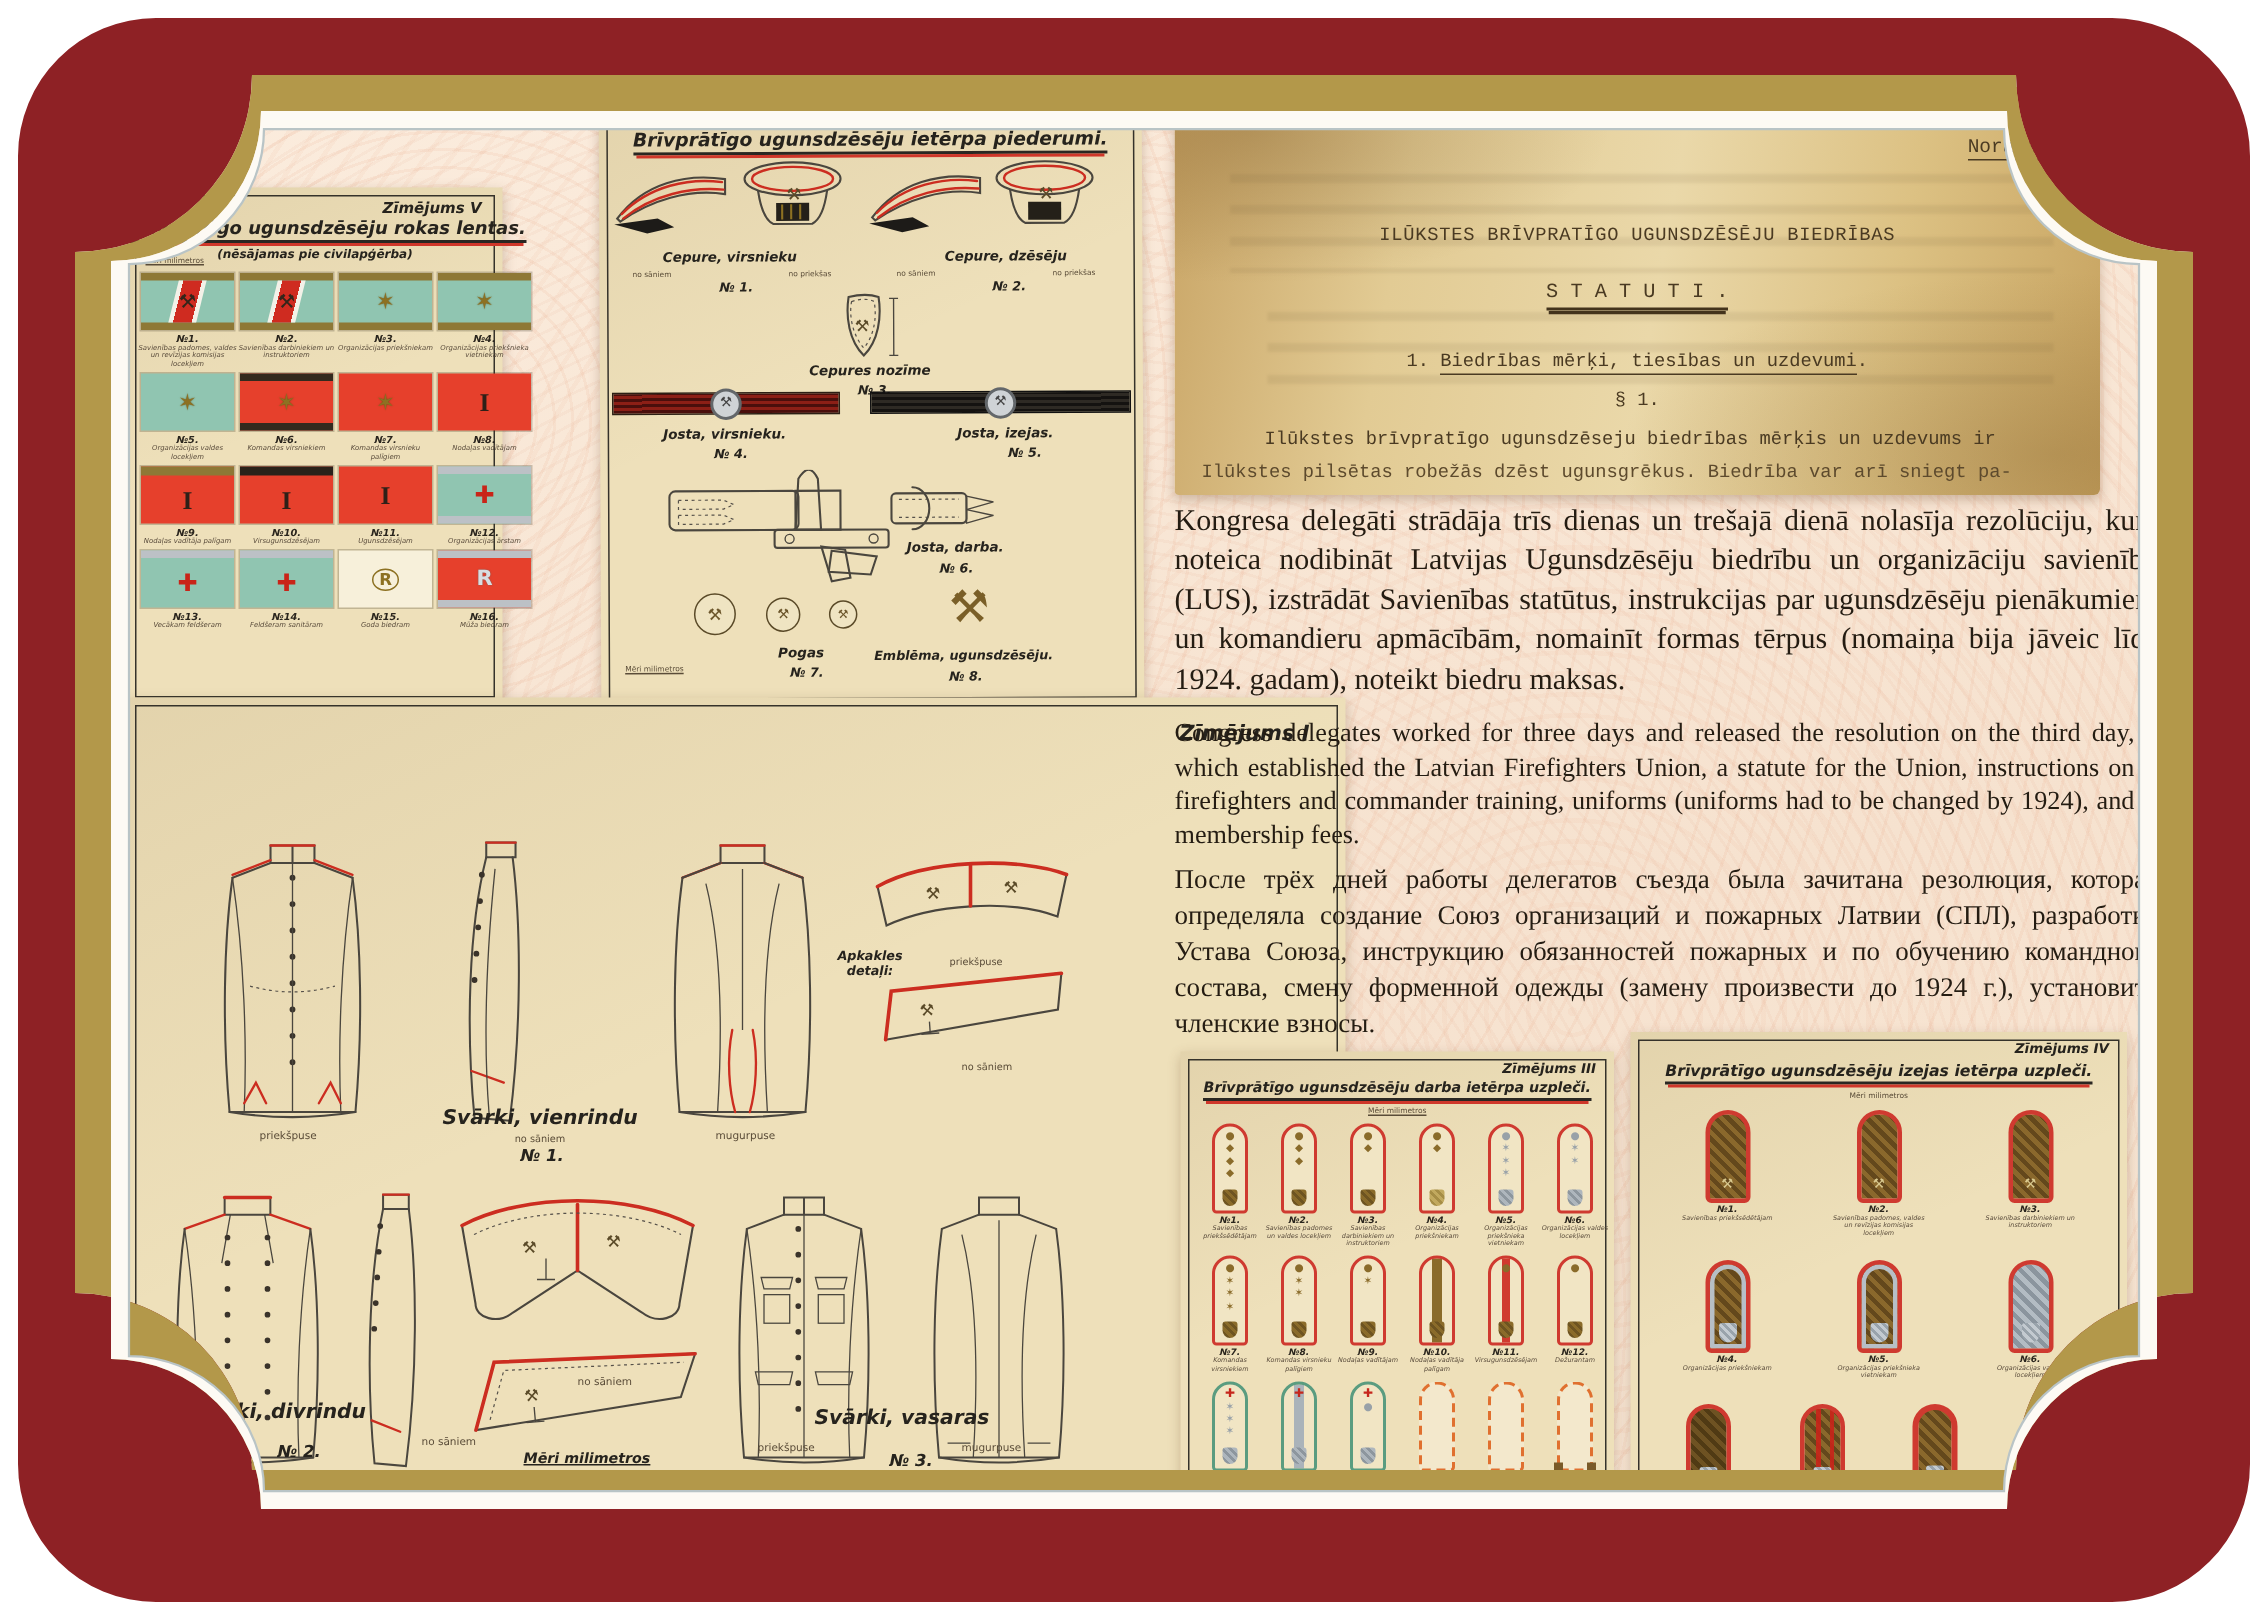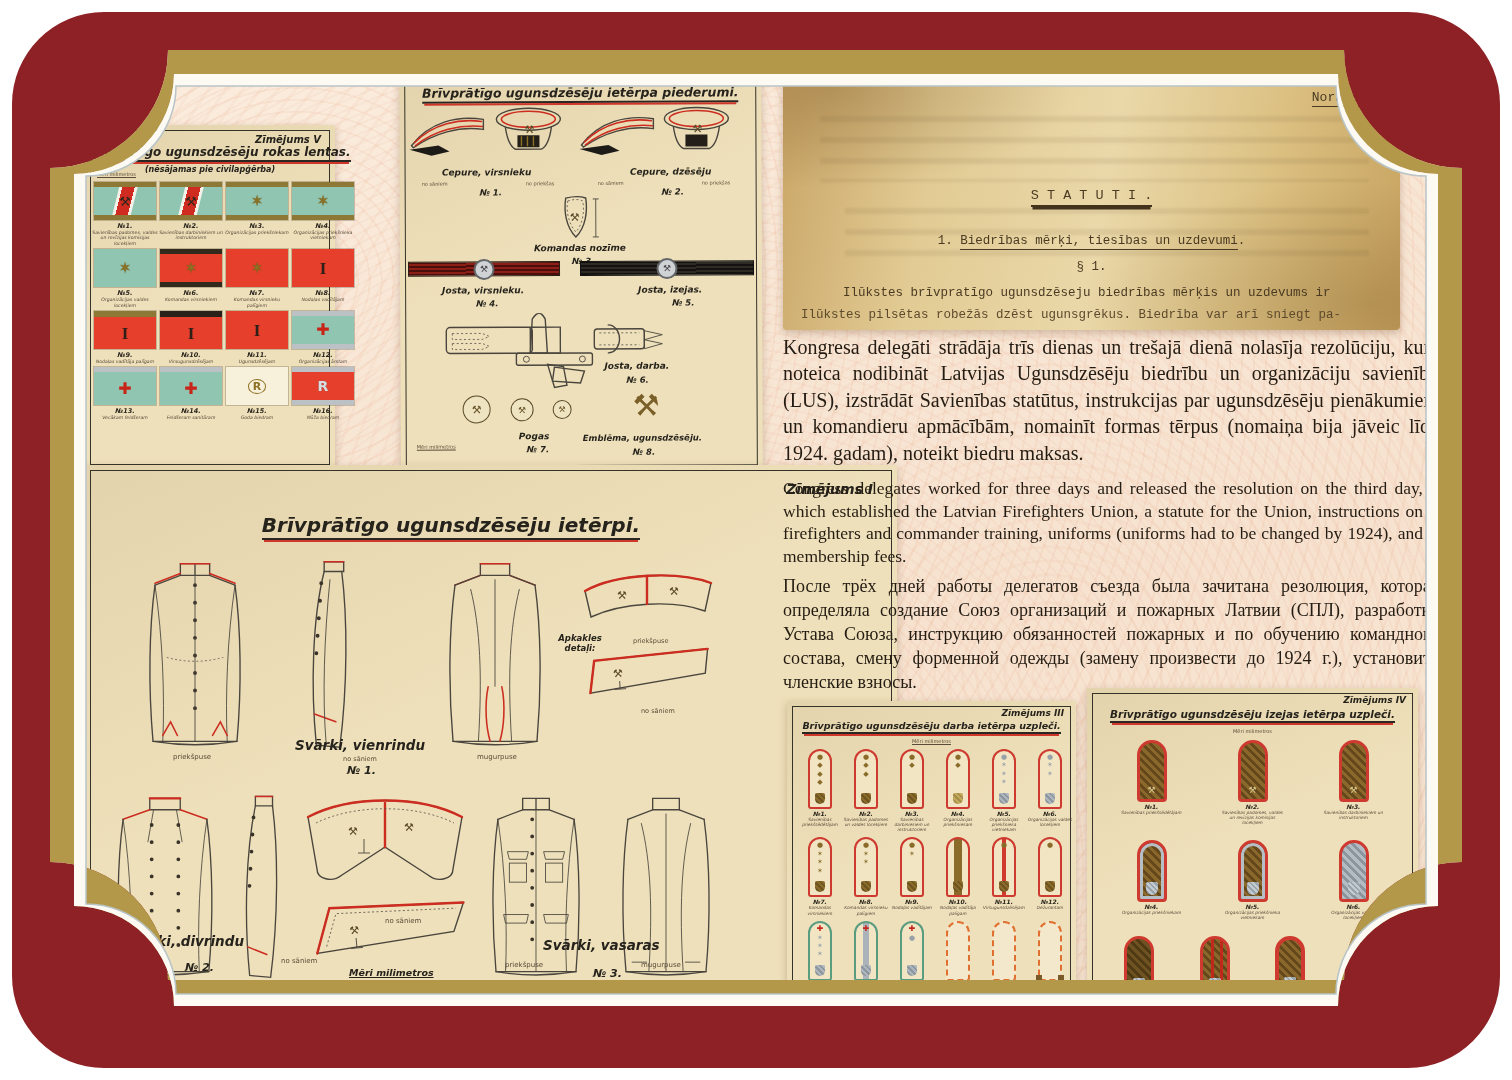--- a/index.html
+++ b/index.html
@@ -345,21 +345,21 @@
     <div class="lbl micro" style="left:198px;top:117px;">no sāniem</div>
     <div class="lbl micro" style="left:302px;top:117px;">no priekšas</div>
     <div class="lbl hand" style="left:262px;top:124px;font-size:8.5px;">№ 2.</div>
 
     <svg style="position:absolute;left:152px;top:132px;" width="60" height="46" viewBox="0 0 60 46">
       <path class="ink" d="M14,3 C22,1 28,1 34,3 C36,16 34,32 24,42 C14,32 12,16 14,3 Z"></path>
       <path class="stitch" d="M16,6 C22,4 27,4 31,6 C33,16 31,29 24,37 C17,29 14,16 16,6 Z"></path>
       <text class="axes" x="18" y="26" font-size="10">⚒</text>
       <path class="ink-thin" d="M44,4 V42 M41,4 h6 M41,42 h6"></path>
     </svg>
-    <div class="lbl hand ctr" style="left:110px;width:140px;top:180px;font-size:9px;">Komandas nozīme</div>
+    <div class="lbl hand ctr" style="left:110px;width:140px;top:180px;font-size:9px;">Cepures nozīme</div>
     <div class="lbl hand" style="left:172px;top:193px;font-size:8.5px;">№ 3.</div>
 
     <div class="belt belt-red" style="left:8px;top:198px;width:152px;">
       <span class="buckle">⚒</span>
     </div>
     <div class="belt belt-black" style="left:180px;top:198px;width:174px;">
       <span class="buckle">⚒</span>
     </div>
     <div class="lbl hand" style="left:42px;top:222px;font-size:9px;">Josta, virsnieku.</div>
     <div class="lbl hand" style="left:76px;top:235px;font-size:8.5px;">№ 4.</div>
@@ -391,23 +391,20 @@
     <div class="lbl hand" style="left:126px;top:381px;font-size:8.5px;">№ 7.</div>
 
     <span style="position:absolute;left:232px;top:328px;font-size:30px;color:#7a5f28;line-height:1;">⚒</span>
     <div class="lbl hand" style="left:182px;top:370px;font-size:8.5px;">Emblēma, ugunsdzēsēju.</div>
     <div class="lbl hand" style="left:232px;top:384px;font-size:8.5px;">№ 8.</div>
     <div class="lbl micro" style="left:16px;top:380px;text-decoration:underline;">Mēri milimetros</div>
   </div>
 
   <div class="paper ruled" id="chart-uniforms" style="left:85px;top:465px;width:812px;height:540px;">
     <div class="lbl hand" style="right:24px;top:16px;font-size:14px;">Zīmējums I</div>
-    <div class="lbl hand ctr" style="left:0;right:80px;top:48px;font-size:20px;">
-      <span class="ut">Brīvprātīgo ugunsdzēsēju ietērpi.</span>
-    </div>
 
     <svg style="position:absolute;left:55px;top:85px;" width="110" height="205" viewBox="0 0 110 210">
       <path class="ink" d="M40,14 h30 v12 h-30 z M55,14 v12"></path>
       <path class="red-thin" d="M40,14 h30"></path>
       <path class="ink" d="M40,26 L14,36 M70,26 L96,36"></path>
       <path class="red-thin" d="M40,24 L14,34 M70,24 L96,34"></path>
       <path class="ink" d="M14,36 C8,80 7,140 12,196 L98,196 C103,140 102,80 96,36"></path>
       <path class="ink" d="M12,196 Q55,203 98,196"></path>
       <path class="ink-thin" d="M14,36 C22,90 24,150 22,196 M96,36 C88,90 86,150 88,196"></path>
       <line class="dots" x1="55" y1="36" x2="55" y2="180"></line>
@@ -523,20 +520,21 @@
     <div class="lbl micro" style="left:556px;top:496px;font-size:7px;">mugurpuse</div>
   </div>
 
   <div class="paper" id="doc" style="left:783px;top:58px;width:617px;height:272px;">
     <div class="ghost" style="top:58px;height:66px;"></div>
     <div class="ghost" style="top:150px;height:50px;left:10%;"></div>
     <div class="lbl tt" style="left:6px;top:6px;font-size:13px;color:#6a5a3e;">1</div>
     <div class="lbl tt" style="right:18px;top:32px;font-size:13px;">
       <span class="ul">Noraksts.</span>
     </div>
+    <div class="lbl tt ctr" style="left:0;right:0;top:92px;font-size:12.5px;letter-spacing:.5px;">ILŪKSTES BRĪVPRATĪGO UGUNSDZĒSĒJU BIEDRĪBAS</div>
     <div class="lbl tt ctr" style="left:0;right:0;top:130px;font-size:13.5px;text-align:center;">
       <span class="dul">S T A T U T I .</span>
     </div>
     <div class="lbl tt ctr" style="left:0;right:0;top:176px;font-size:12.5px;">
       <span>1. </span><span class="ul">Biedrības mērķi, tiesības un uzdevumi</span><span>.</span>
     </div>
     <div class="lbl tt ctr" style="left:0;right:0;top:202px;font-size:12.5px;">§ 1.</div>
     <div class="lbl tt" style="left:18px;top:250px;font-size:12.5px;color:#5d4a2d;">Ilūkstes pilsētas robežās dzēst ugunsgrēkus. Biedrība var arī sniegt pa-</div>
     <div class="lbl tt" style="left:60px;top:228px;font-size:12.5px;">Ilūkstes brīvpratīgo ugunsdzēseju biedrības mērķis un uzdevums ir</div>
   </div>

